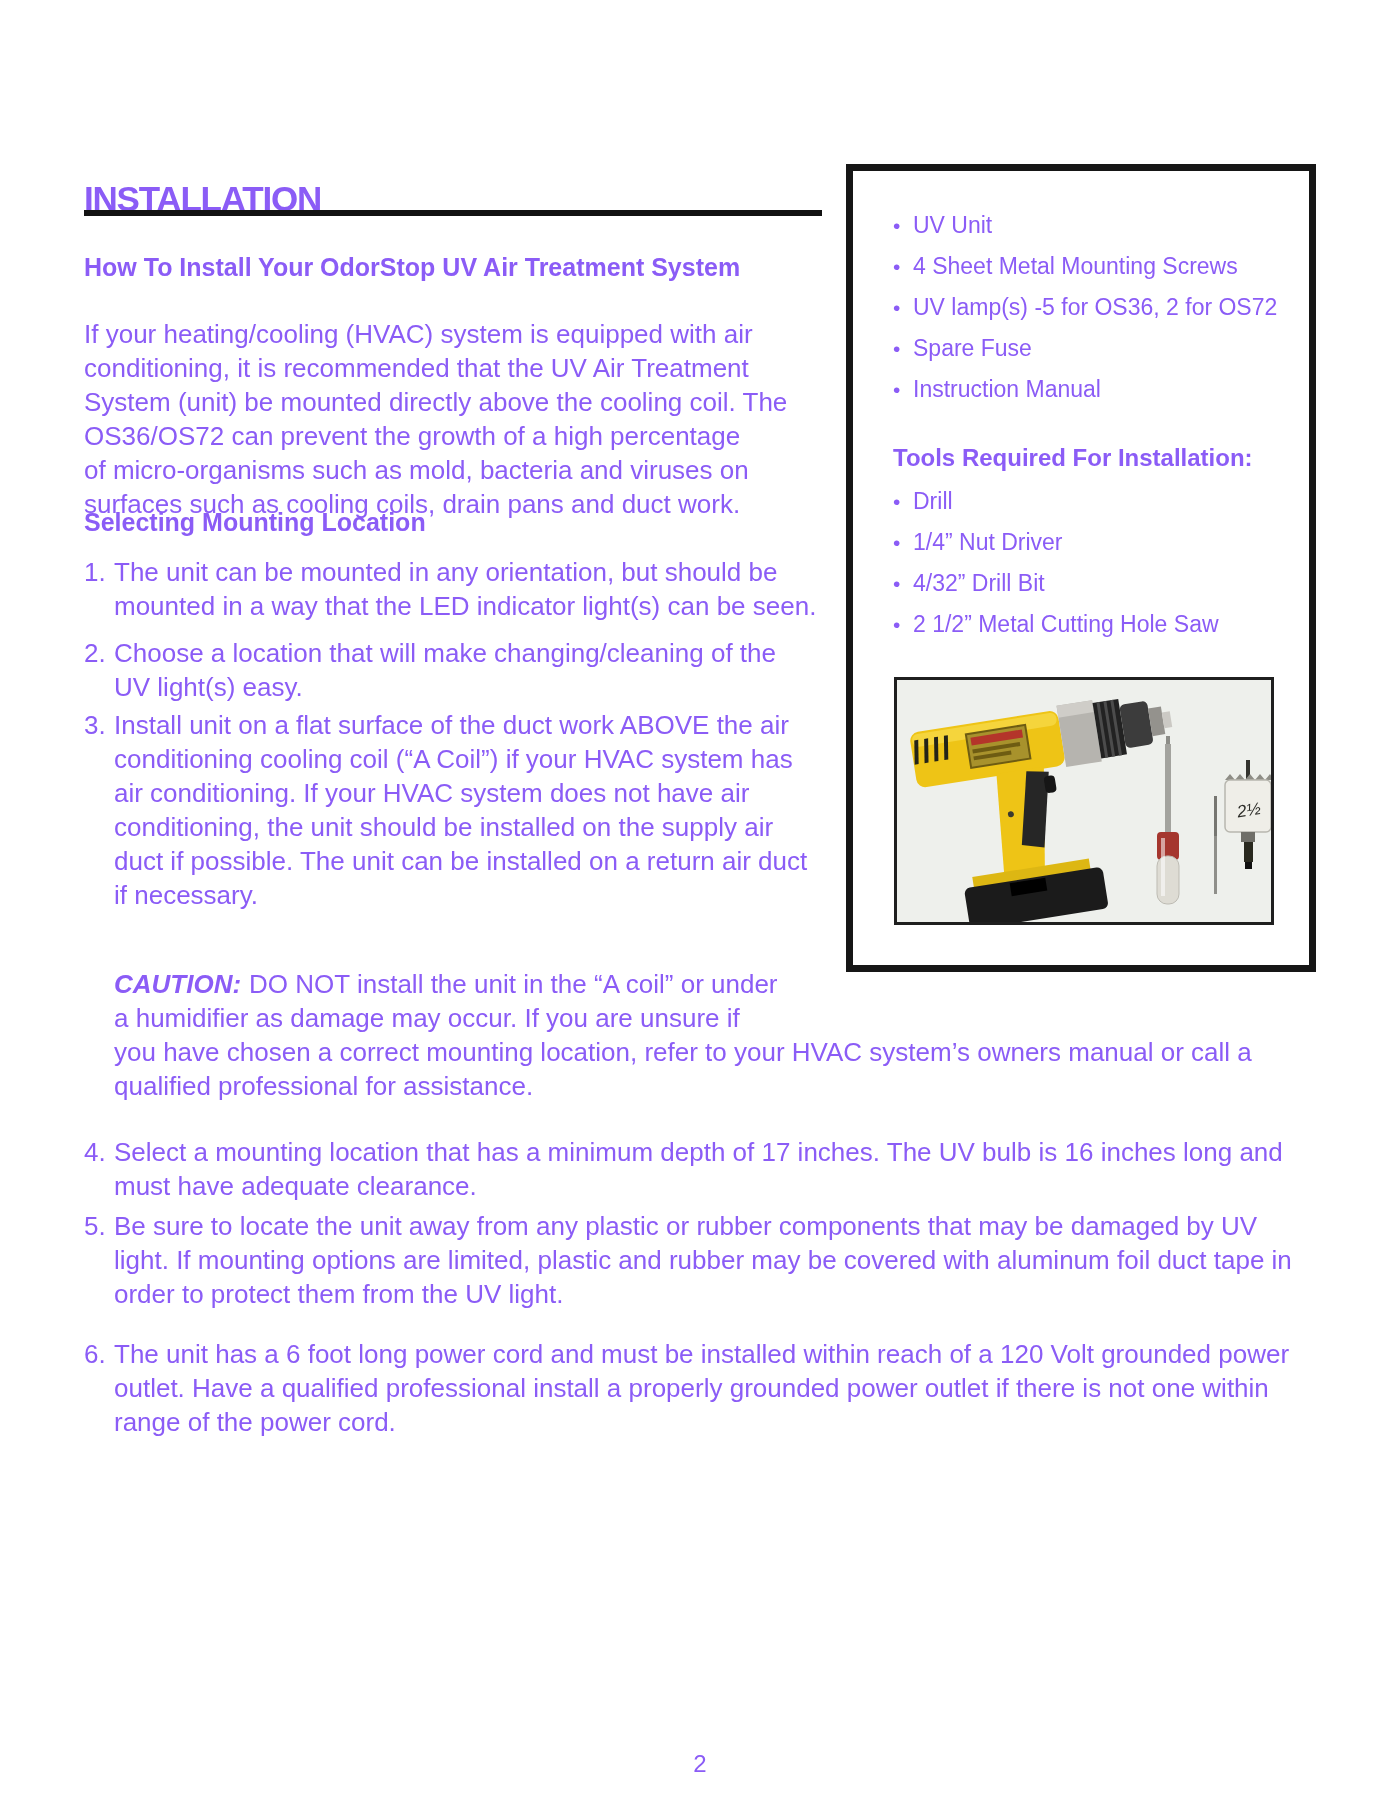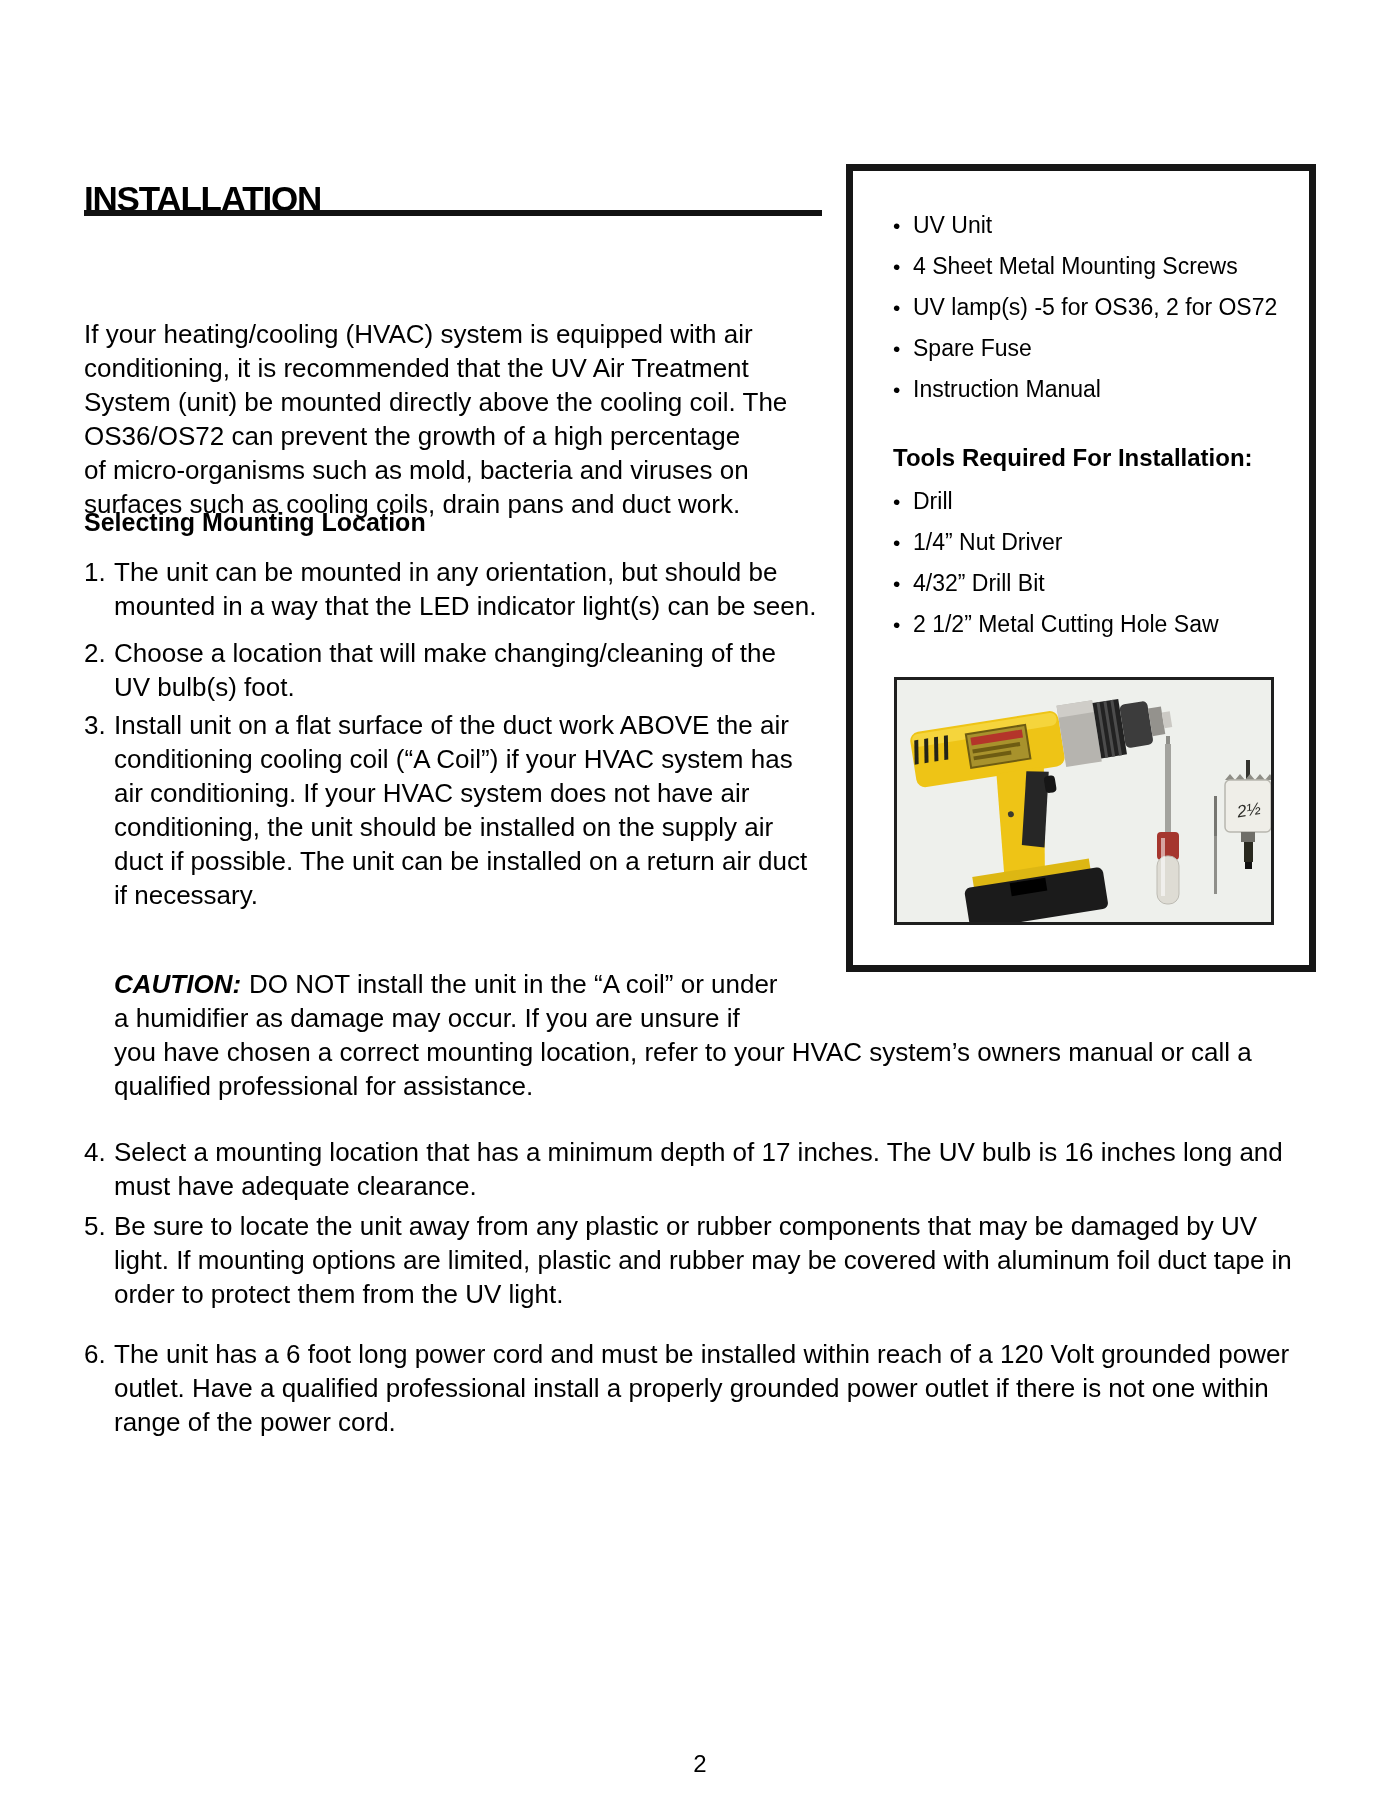--- a/index.html
+++ b/index.html
@@ -1,21 +1,21 @@
 <!DOCTYPE html>
 <html><head>
 <meta charset="utf-8">
 <style>
   html,body{margin:0;padding:0;background:#ffffff;}
   .page{
     position:relative;
     width:1400px;height:1817px;
     background:#ffffff;
     font-family:"Liberation Sans","DejaVu Sans",sans-serif;
-    color:#000000;
+    color:#8b5cf6;
     overflow:hidden;
   }
   .abs{position:absolute;}
   .doc-title{
     left:84px;top:158px;
     font-size:35px;font-weight:bold;letter-spacing:-1.2px;
     line-height:1;
   }
   .title-rule{
     left:84px;top:210px;width:738px;height:6px;background:#121212;
@@ -75,40 +75,41 @@
   }
   .photo-frame svg{display:block;}
 </style>
 </head>
 <body>
 
 <div class="page">
 
   <h1 class="abs doc-title">INSTALLATION</h1>
   <div class="abs title-rule"></div>
+  <h2 class="abs doc-subtitle">How To Install Your OdorStop UV Air Treatment System</h2>
 
   <p class="abs body-text intro">If your heating/cooling (HVAC) system is equipped with air
 conditioning, it is recommended that the UV Air Treatment
 System (unit) be mounted directly above the cooling coil. The
 OS36/OS72 can prevent the growth of a high percentage
 of micro-organisms such as mold, bacteria and viruses on
 surfaces such as cooling coils, drain pans and duct work.</p>
 
   <h3 class="abs section-heading">Selecting Mounting Location</h3>
 
   <div class="abs num-item item-1">
       <span class="num">1.</span>
       <div class="itm-text body-text">The unit can be mounted in any orientation, but should be
 mounted in a way that the LED indicator light(s) can be seen.</div>
     </div>
 
   <div class="abs num-item item-2">
       <span class="num">2.</span>
       <div class="itm-text body-text">Choose a location that will make changing/cleaning of the
-UV bulb(s) foot.</div>
+UV light(s) easy.</div>
     </div>
 
   <div class="abs num-item item-3">
       <span class="num">3.</span>
       <div class="itm-text body-text">Install unit on a flat surface of the duct work ABOVE the air
 conditioning cooling coil (“A Coil”) if your HVAC system has
 air conditioning.  If your HVAC system does not have air
 conditioning, the unit should be installed on the supply air
 duct if possible. The unit can be installed on a return air duct
 if necessary.</div>

